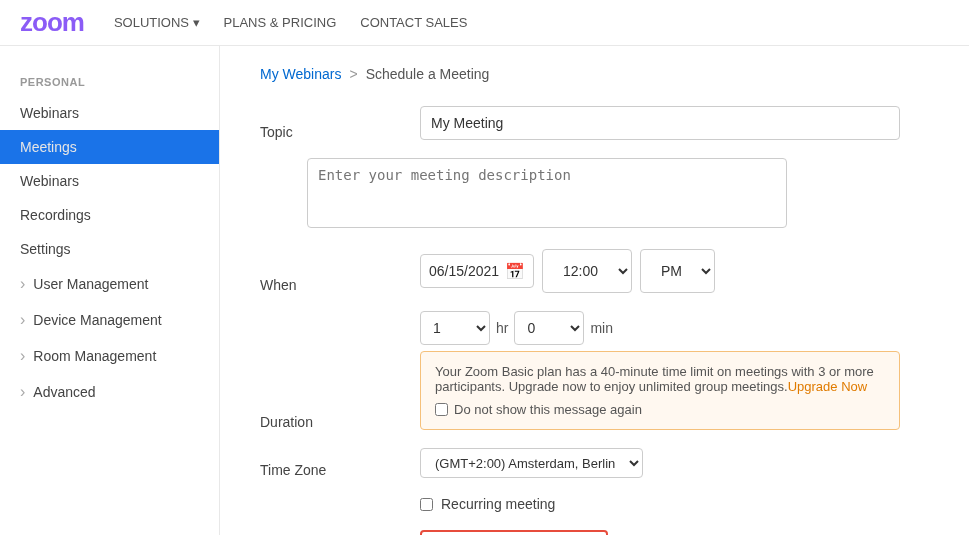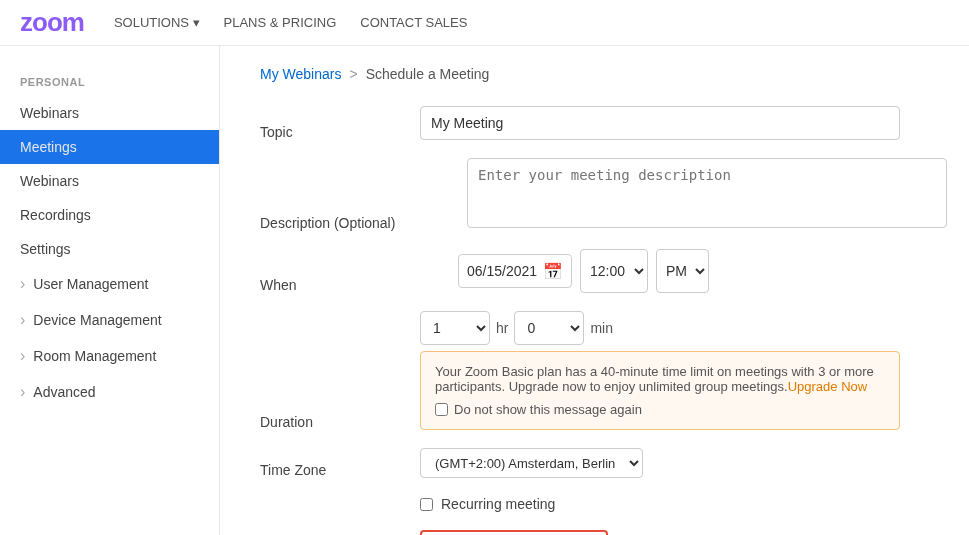--- a/index.html
+++ b/index.html
@@ -145,29 +145,28 @@
       gap: 8px;
     }
     .date-input-wrap {
       display: flex;
       align-items: center;
       border: 1px solid #ccc;
       border-radius: 4px;
       height: 34px;
       padding: 0 8px;
       gap: 6px;
-      margin-left: 38px;
     }
     .date-text { font-size: 14px; color: #333; }
     .cal-icon { color: #e74c3c; font-size: 16px; }
     .time-select {
       height: 44px;
       border: 1px solid #ccc;
       border-radius: 4px;
-      padding: 0 5px;
+      padding: 0 16px;
       font-size: 14px;
       color: #333;
       background: #fff;
       cursor: pointer;
       outline: none;
     }
 
     
     .duration-row {
       display: flex;
@@ -313,21 +312,20 @@
     </div>
 
     <div class="form-row">
       <div class="form-label">Topic</div>
       <div class="form-control-wrap">
         <input type="text" class="form-input" value="My Meeting" style="">
       </div>
     </div>
 
     <div class="form-row">
-      <div class="form-label">Description (Optional)</div>
       <div class="form-control-wrap">
         <textarea class="form-textarea" placeholder="Enter your meeting description" style=""></textarea>
       </div>
     </div>
 
     <div class="form-row">
       <div class="form-label">When</div>
       <div class="form-control-wrap">
         <div class="datetime-row">
           <div class="date-input-wrap">

